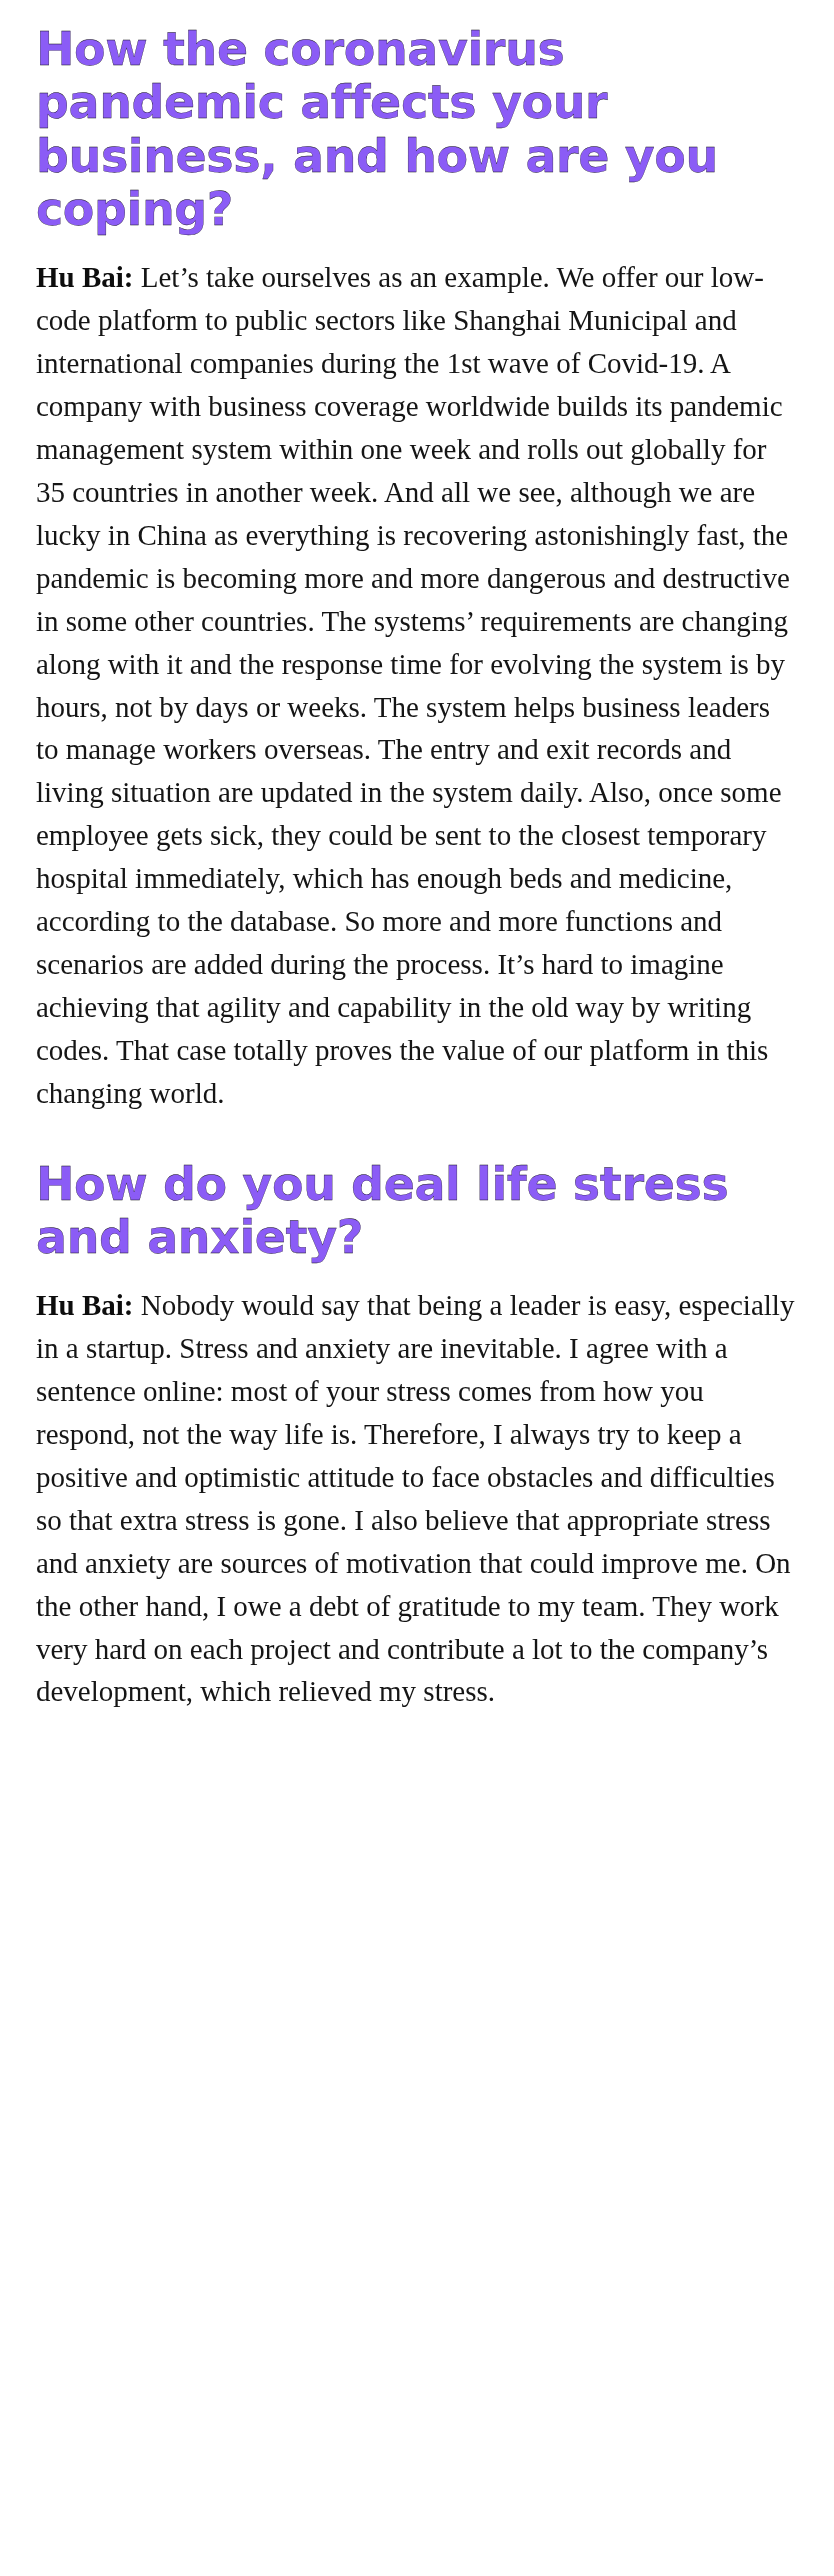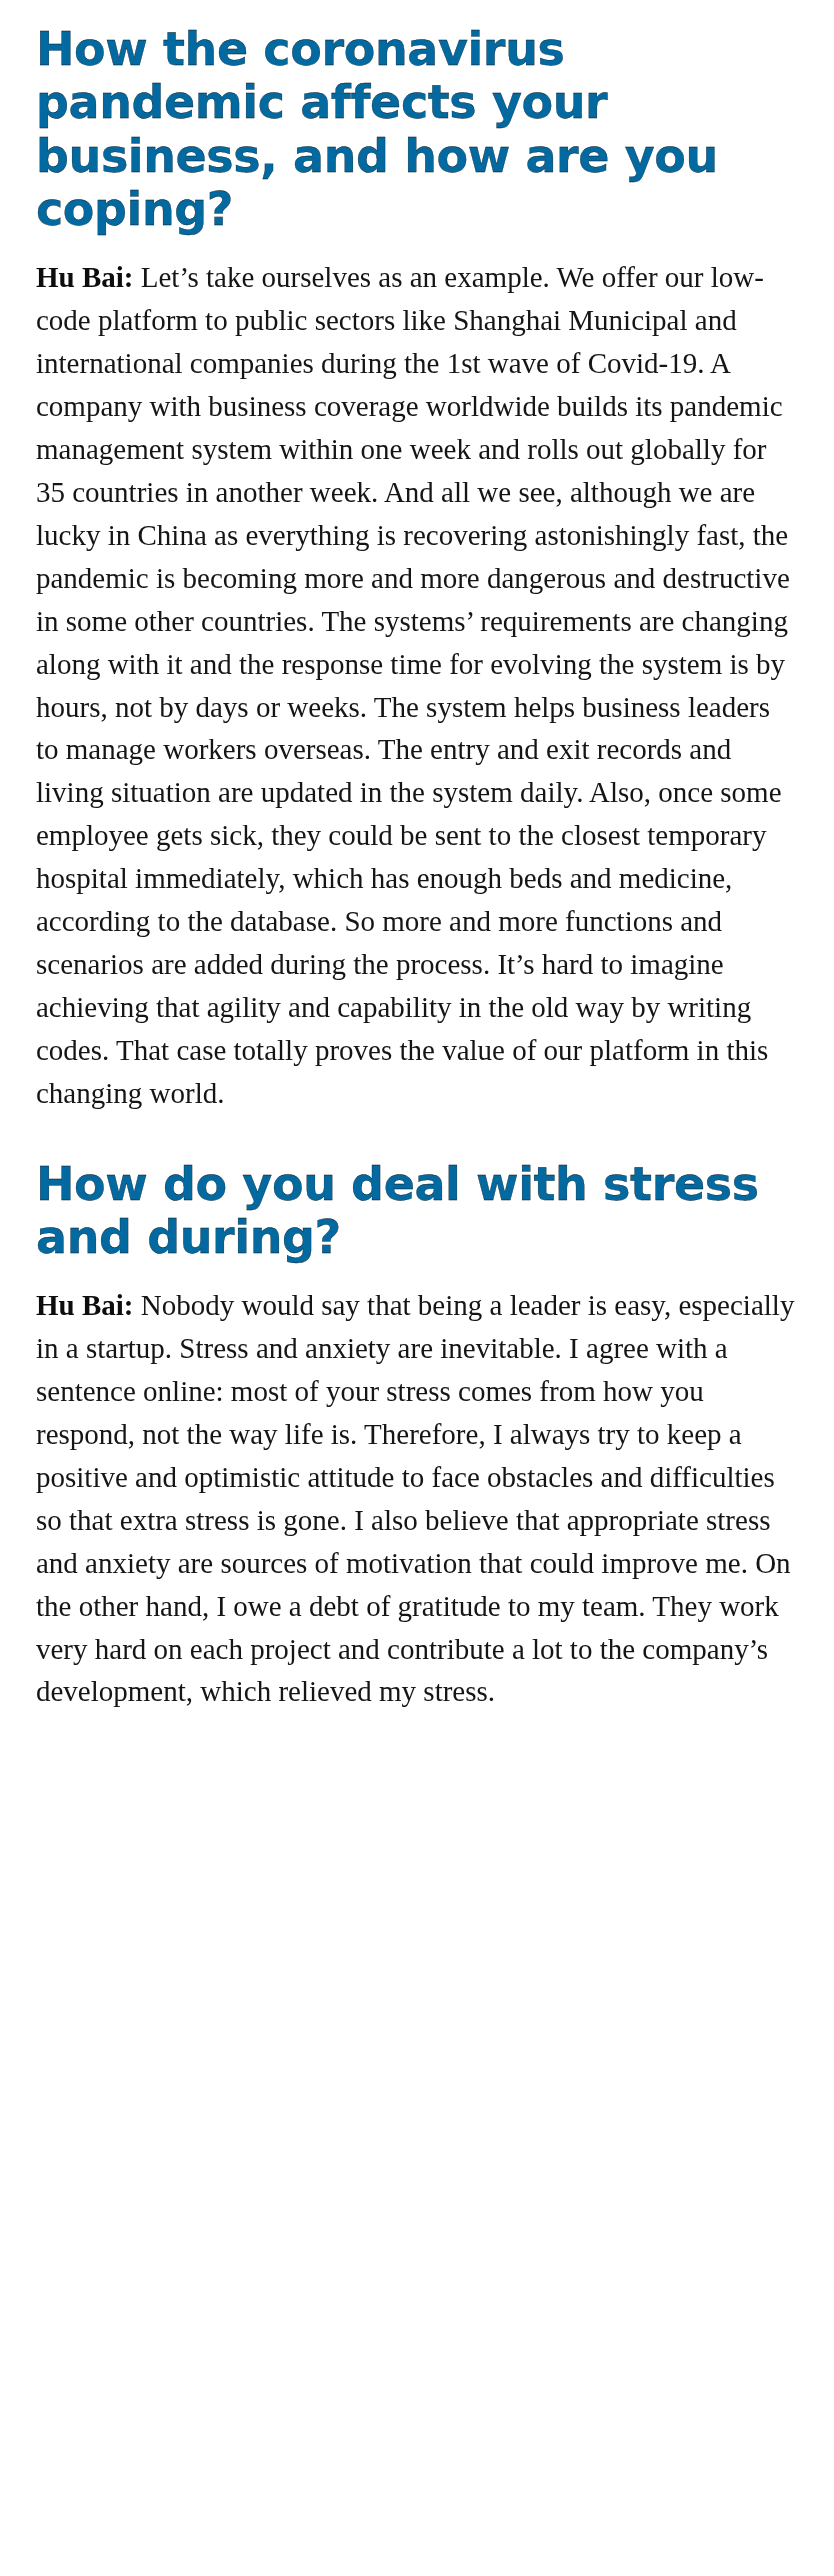--- a/index.html
+++ b/index.html
@@ -22,21 +22,21 @@
   .section {
     margin: 0 0 10.8px 0;
   }
   h2.heading {
     font-family: "DejaVu Sans", sans-serif;
     font-weight: 700;
     font-size: 46px;
     line-height: 1.16;
     letter-spacing: -0.4px;
     margin: 0 0 20px 0;
-    color: #0369a1;
+    color: #8b5cf6;
     -webkit-text-stroke: 0.3px #0d0d0d;
   }
   .section + .section h2.heading {
     margin-top: 43px;
   }
   p.body {
     font-family: "Liberation Serif", serif;
     font-size: 29px;
     line-height: 1.48;
     margin: 0;
@@ -52,18 +52,18 @@
 <body>
 
 <div class="page">
 
   <section class="section">
     <h2 class="heading">How the coronavirus pandemic affects your business, and how are you coping?</h2>
     <p class="body"><span class="speaker">Hu Bai:</span><span> Let’s take ourselves as an example. We offer our low-code platform to public sectors like Shanghai Municipal and international companies during the 1st wave of Covid-19. A company with business coverage worldwide builds its pandemic management system within one week and rolls out globally for 35 countries in another week. And all we see, although we are lucky in China as everything is recovering astonishingly fast, the pandemic is becoming more and more dangerous and destructive in some other countries. The systems’ requirements are changing along with it and the response time for evolving the system is by hours, not by days or weeks. The system helps business leaders to manage workers overseas. The entry and exit records and living situation are updated in the system daily. Also, once some employee gets sick, they could be sent to the closest temporary hospital immediately, which has enough beds and medicine, according to the database. So more and more functions and scenarios are added during the process. It’s hard to imagine achieving that agility and capability in the old way by writing codes. That case totally proves the value of our platform in this changing world.</span></p>
   </section>
 
   <section class="section">
-    <h2 class="heading">How do you deal with stress and during?</h2>
+    <h2 class="heading">How do you deal life stress and anxiety?</h2>
     <p class="body"><span class="speaker">Hu Bai:</span><span> Nobody would say that being a leader is easy, especially in a startup. Stress and anxiety are inevitable. I agree with a sentence online: most of your stress comes from how you respond, not the way life is. Therefore, I always try to keep a positive and optimistic attitude to face obstacles and difficulties so that extra stress is gone. I also believe that appropriate stress and anxiety are sources of motivation that could improve me. On the other hand, I owe a debt of gratitude to my team. They work very hard on each project and contribute a lot to the company’s development, which relieved my stress.</span></p>
   </section>
 
 </div>
 
 
 </body></html>

